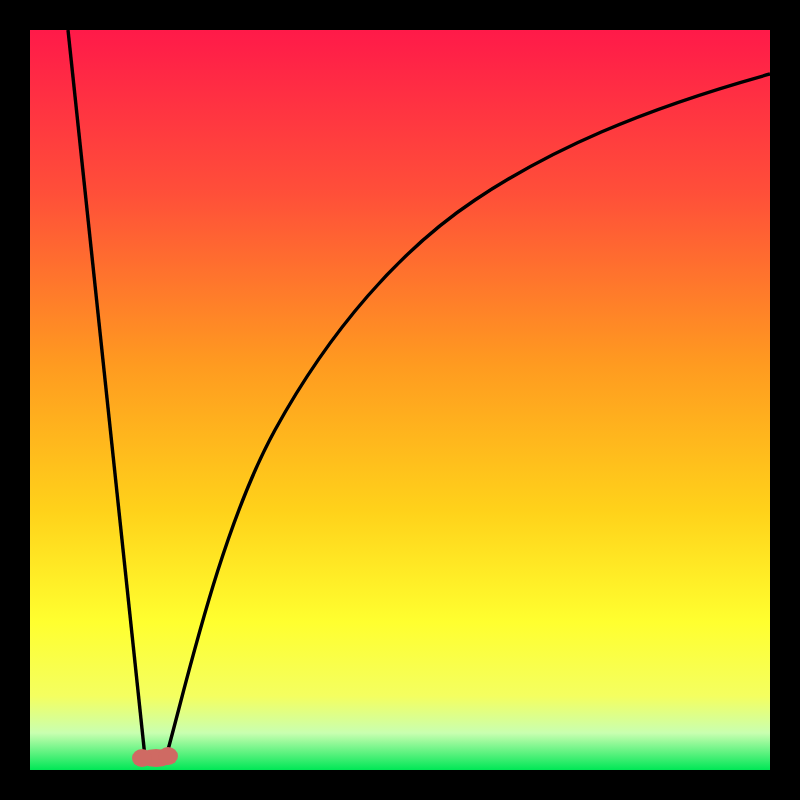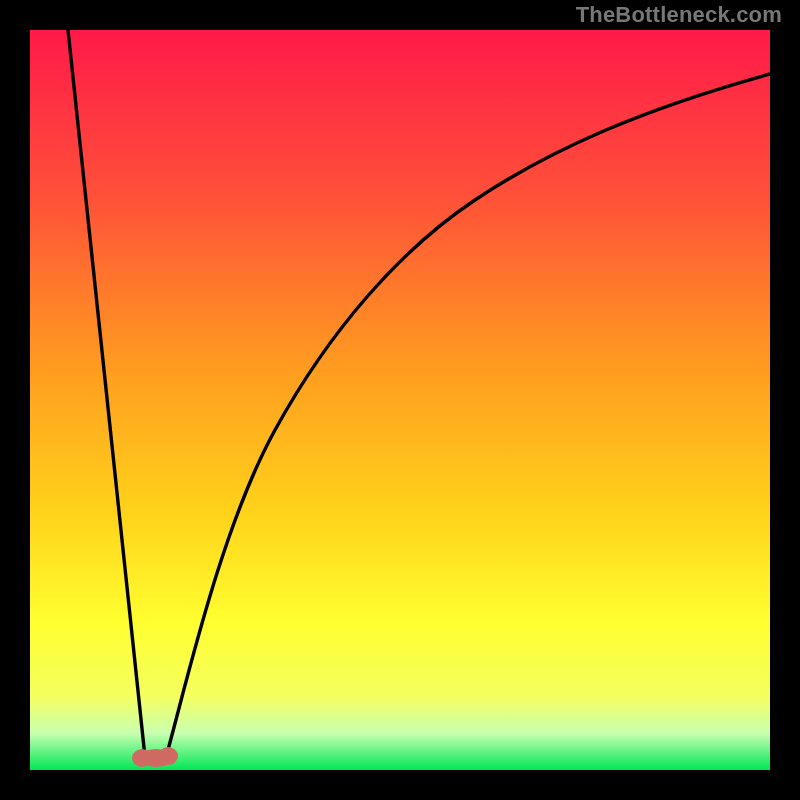--- a/index.html
+++ b/index.html
@@ -65,14 +65,13 @@
                C 550 150, 640 110, 770 74" fill="none" stroke="#000" stroke-width="3.4"></path>
 
       <g>
         <ellipse cx="156" cy="758" rx="18" ry="9" fill="#cf6a63"></ellipse>
         <ellipse cx="142" cy="758" rx="10" ry="9" fill="#cf6a63"></ellipse>
         <ellipse cx="168" cy="756" rx="10" ry="9" fill="#cf6a63"></ellipse>
       </g>
     </g>
   </svg>
 
-  <div class="watermark">TheBottleneck.com</div>
 </div>
 
 </body></html>

